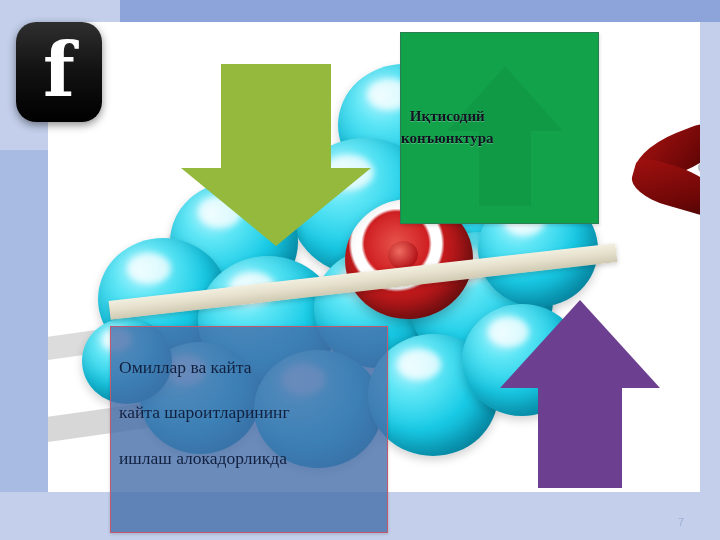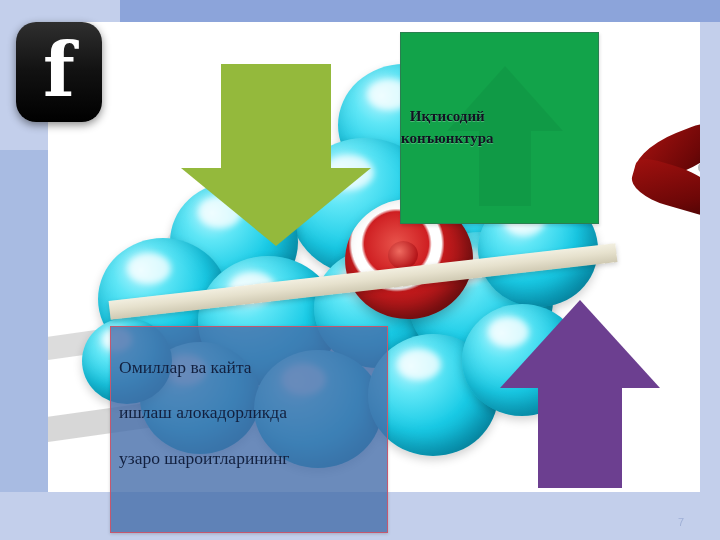--- a/index.html
+++ b/index.html
@@ -212,22 +212,22 @@
   <div class="greenbox">
     <svg class="gb-art" viewBox="0 0 130 150">
       <polygon points="70,5 128,70 96,70 96,145 44,145 44,70 12,70" fill="#0d7f3a"></polygon>
     </svg>
     <div class="gb-txt"><span>Иқтисодий</span><br><span>конъюнктура</span></div>
   </div>
 
   <div class="bluebox">
     <div class="bb-txt">
       <div>Омиллар ва кайта</div>
+      <div>кайта шароитларининг</div>
       <div>ишлаш алокадорликда</div>
-      <div>узаро шароитларининг</div>
       
       
       
       
     </div>
   </div>
 
   <div class="slidenum">7</div>
 
 </div>

